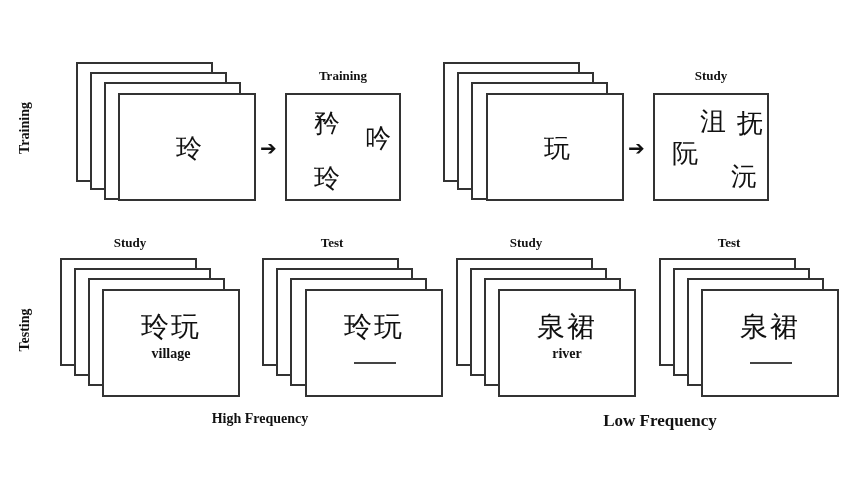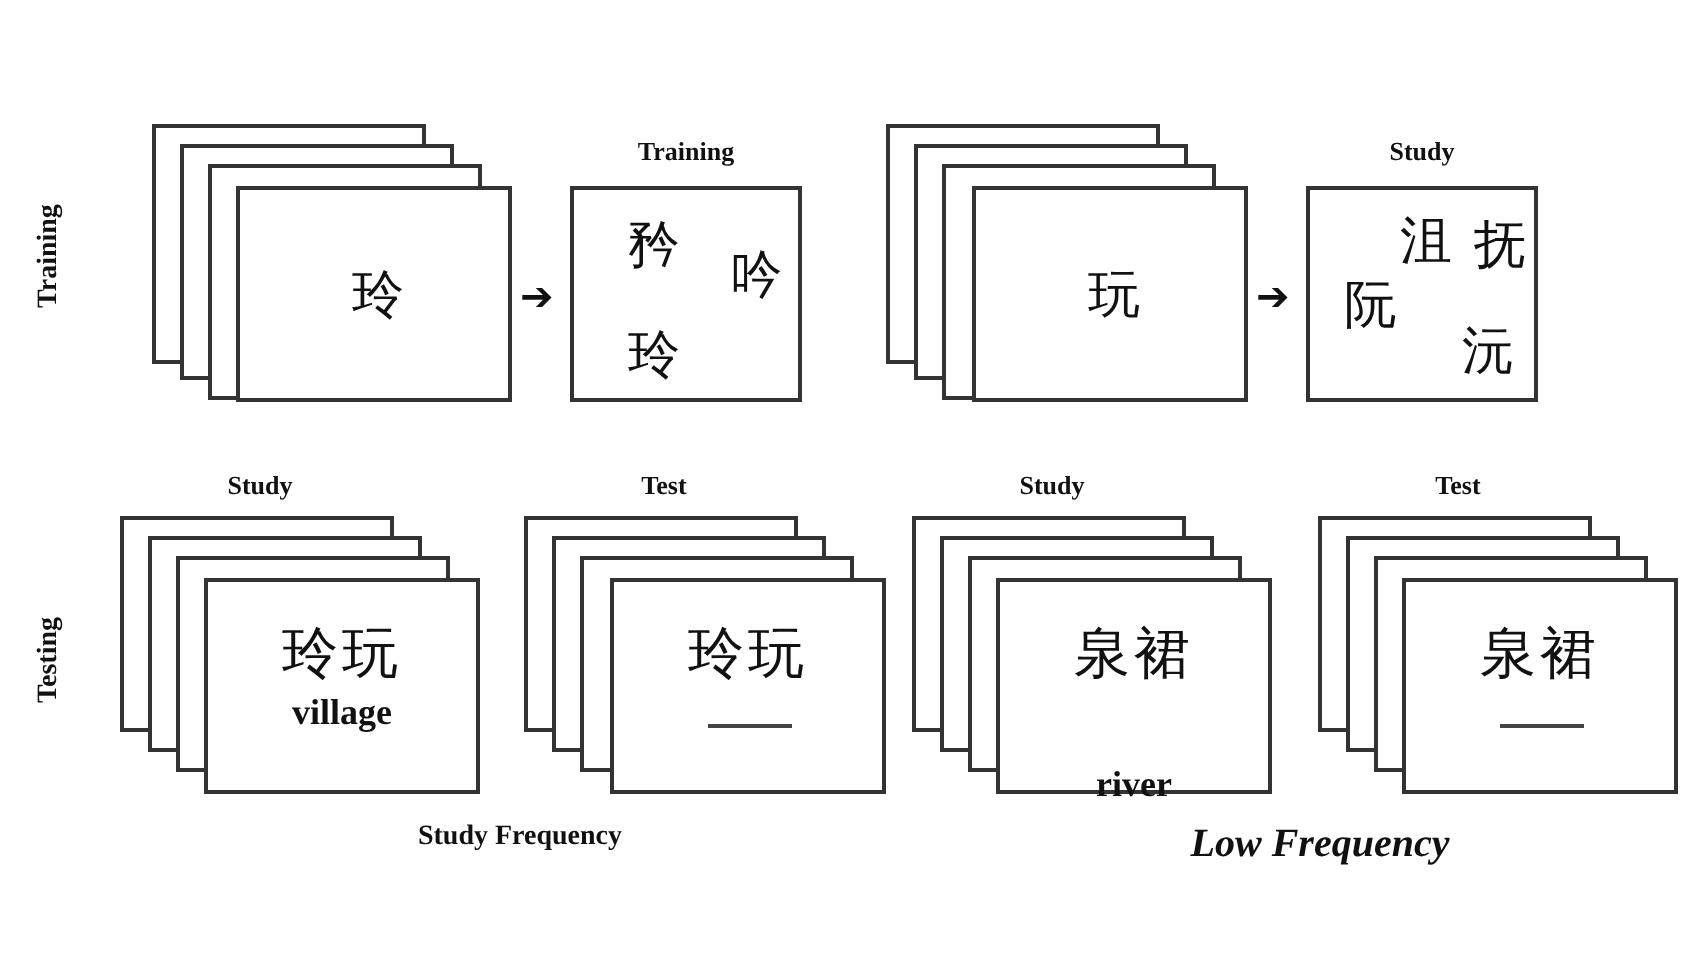--- a/index.html
+++ b/index.html
@@ -3,21 +3,21 @@
 <meta charset="utf-8">
 <style>
   html, body { margin:0; padding:0; background:#fff; }
   body { width:853px; height:480px; position:relative; overflow:hidden;
          font-family:"Liberation Serif","DejaVu Serif",serif; color:#111; }
   .card { position:absolute; background:#fff; border:2px solid #333; box-sizing:border-box; }
   .lbl { position:absolute; font-weight:bold; font-size:13px; text-align:center; white-space:nowrap; }
   .side { position:absolute; font-weight:bold; font-size:14px; transform:rotate(-90deg); transform-origin:center; white-space:nowrap; }
   .cjk { position:absolute; font-size:26px; font-family:"DejaVu Serif","Liberation Serif",serif; line-height:1; }
   .pair { position:absolute; left:0; right:0; text-align:center; font-size:28px; letter-spacing:2px; font-family:"DejaVu Serif",serif; line-height:1; }
-  .eng { position:absolute; left:0; right:0; text-align:center; font-weight:bold; font-size:18px; }
+  .eng { position:absolute; left:0; right:0; text-align:center; font-weight:bold; font-size:14px; }
   .blank { position:absolute; height:2px; background:#444; }
   .arrow { position:absolute; font-size:20px; font-weight:bold; line-height:1; font-family:"DejaVu Sans",sans-serif; }
 </style>
 </head>
 <body>
 
 <div class="side" style="left:-10px; top:120px; width:70px; text-align:center;">Training</div>
 <div class="side" style="left:-10px; top:322px; width:70px; text-align:center;">Testing</div>
 
 <div>
@@ -75,29 +75,29 @@
   </div>
 </div>
 
 <div class="lbl" style="left:456px; top:235px; width:140px;">Study</div>
 <div>
   <div class="card" style="left:456px; top:258px; width:137px; height:108px;"></div>
   <div class="card" style="left:470px; top:268px; width:137px; height:108px;"></div>
   <div class="card" style="left:484px; top:278px; width:137px; height:108px;"></div>
   <div class="card" style="left:498px; top:289px; width:138px; height:108px;">
     <div class="pair" style="top:22px;">泉裙</div>
-    <div class="eng" style="top:55px;margin-top:36px;">river</div>
+    <div class="eng" style="top:55px;">river</div>
   </div>
 </div>
 
 <div class="lbl" style="left:659px; top:235px; width:140px;">Test</div>
 <div>
   <div class="card" style="left:659px; top:258px; width:137px; height:108px;"></div>
   <div class="card" style="left:673px; top:268px; width:137px; height:108px;"></div>
   <div class="card" style="left:687px; top:278px; width:137px; height:108px;"></div>
   <div class="card" style="left:701px; top:289px; width:138px; height:108px;">
     <div class="pair" style="top:22px;">泉裙</div>
     <div class="blank" style="left:47px; top:71px; width:42px;"></div>
   </div>
 </div>
 
-<div class="lbl" style="left:180px; top:411px; width:160px; font-size:14px;">Study Frequency</div>
-<div class="lbl" style="left:580px; top:411px; width:160px; font-size:20px;font-style:italic;">Low Frequency</div>
+<div class="lbl" style="left:180px; top:411px; width:160px; font-size:14px;">High Frequency</div>
+<div class="lbl" style="left:580px; top:411px; width:160px; font-size:17px;">Low Frequency</div>
 
 </body></html>

